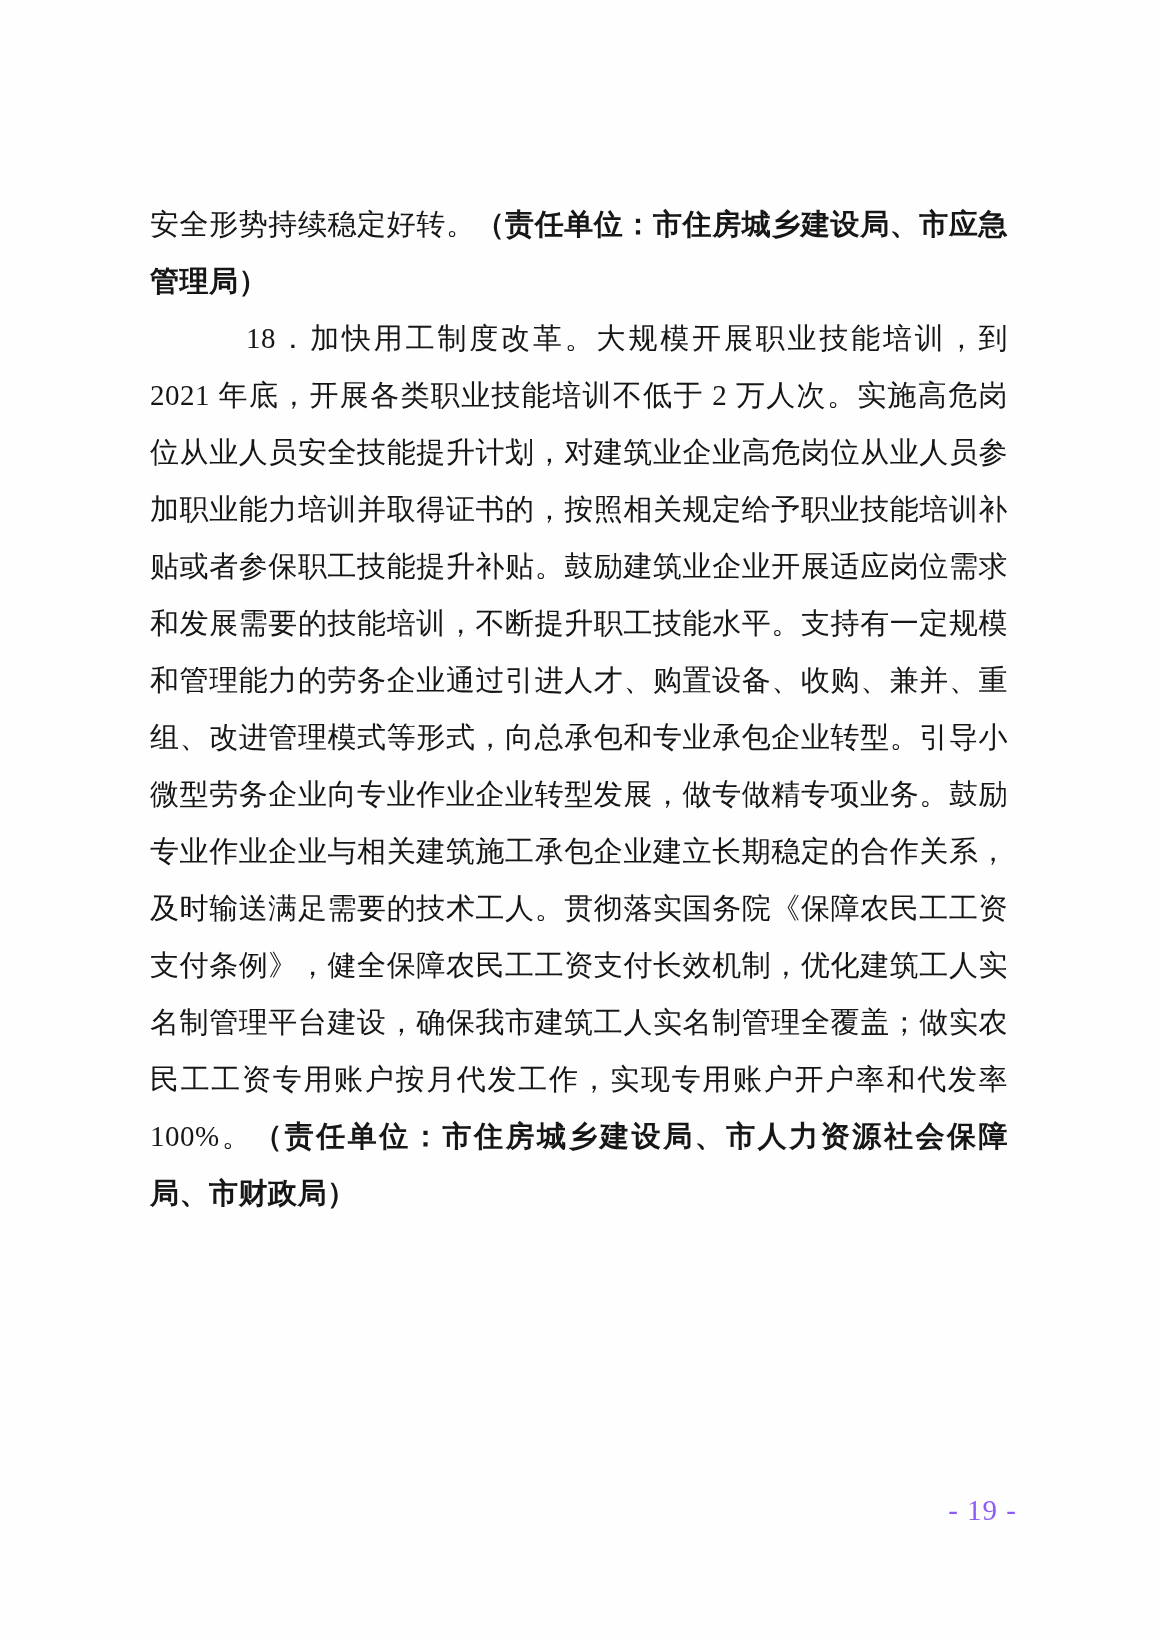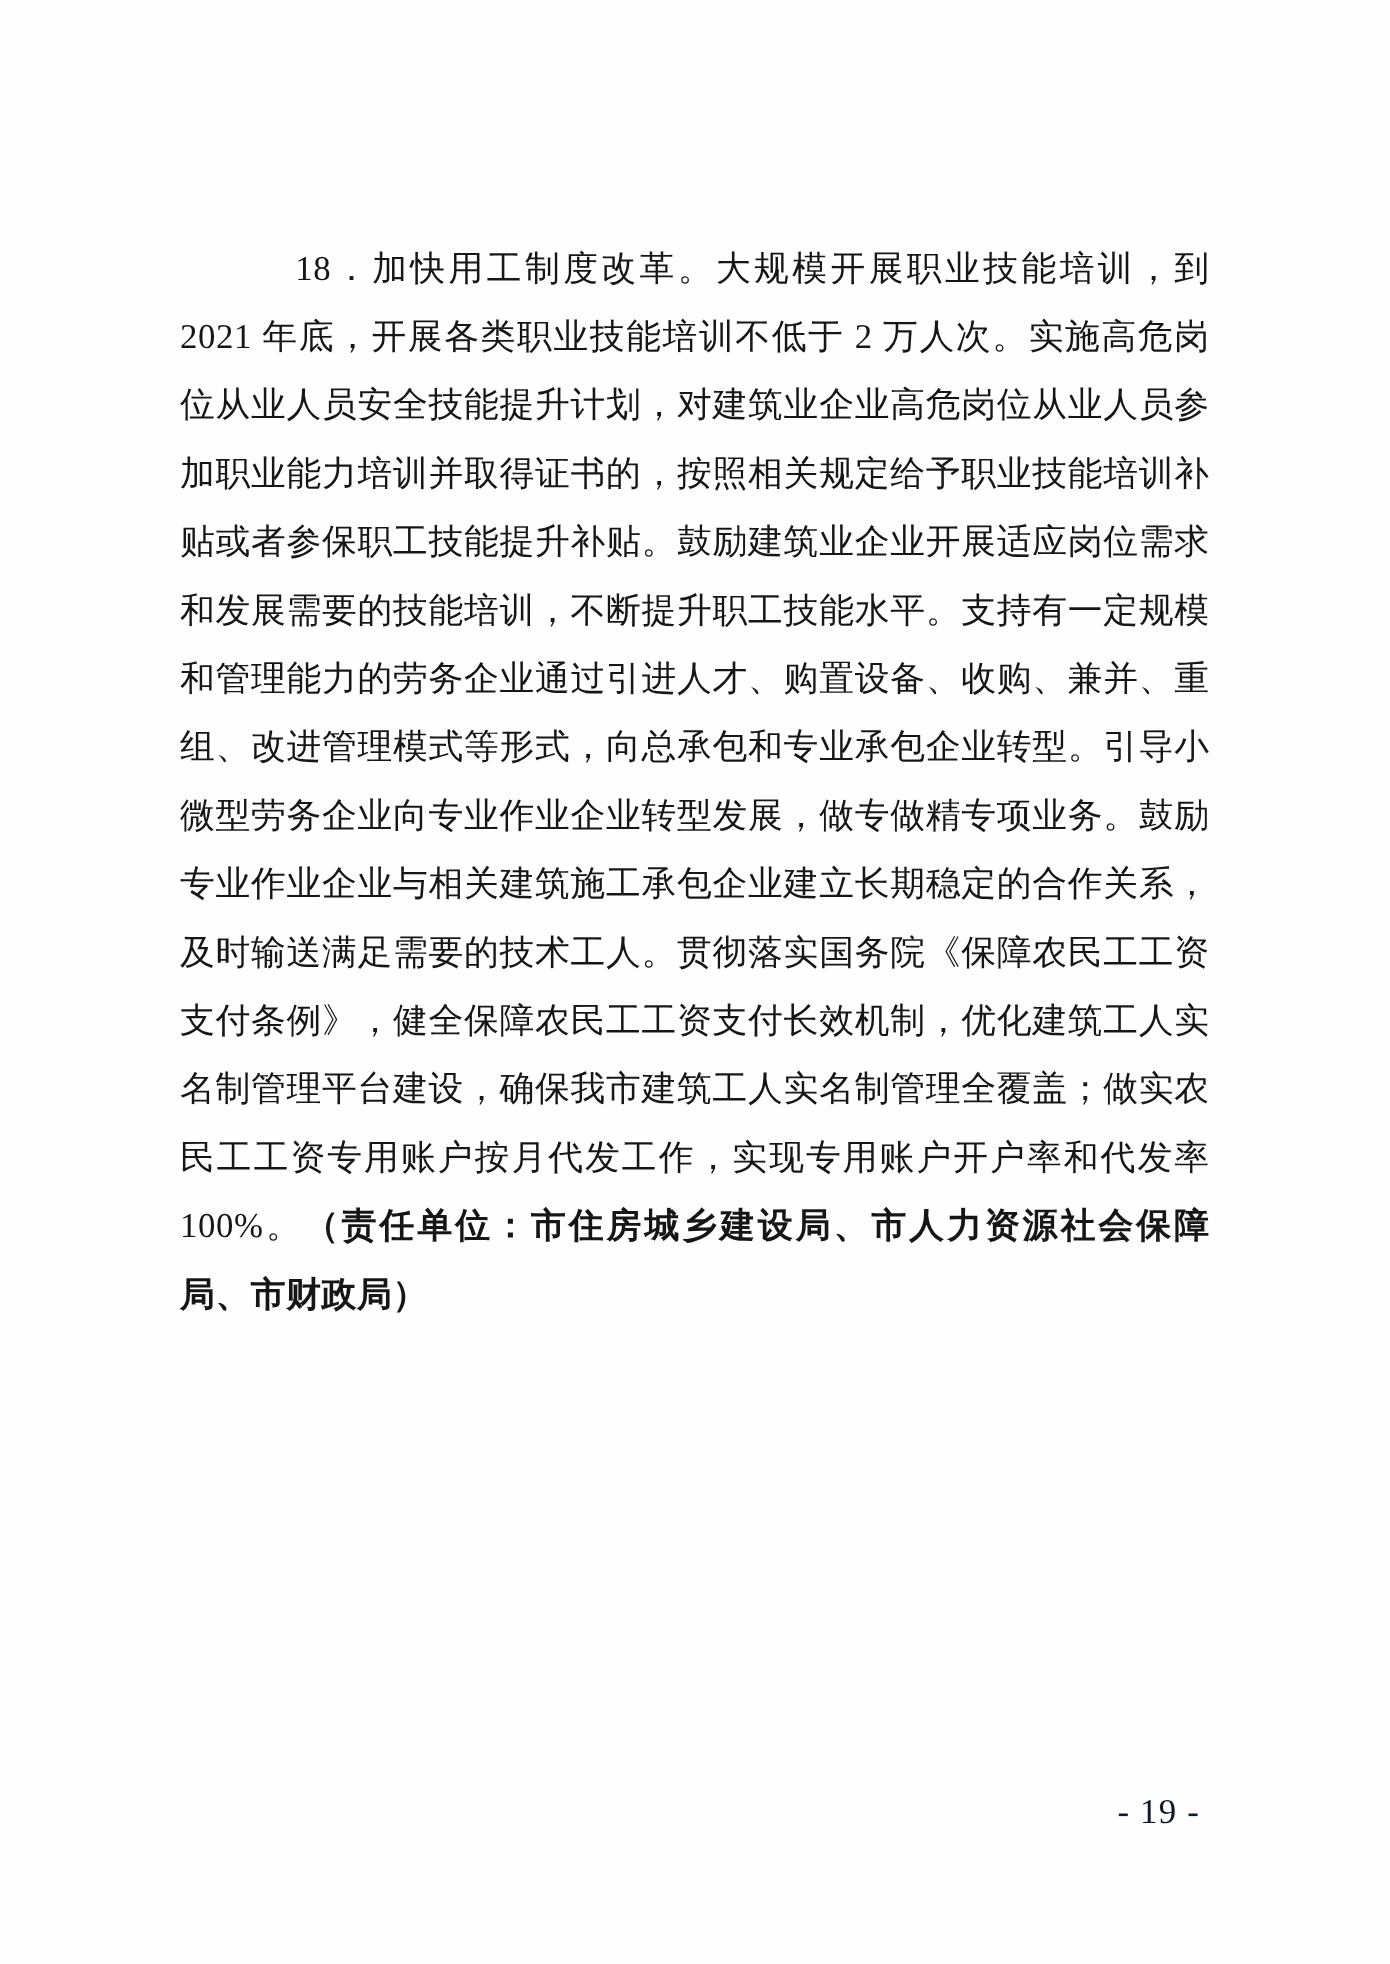--- a/index.html
+++ b/index.html
@@ -39,28 +39,29 @@
   .seg-item-title {
     font-weight: normal;
     margin-left: 36px;
   }
   .seg-responsibility {
     font-weight: bold;
   }
   .page-number {
     position: absolute;
     top: 1494px;
-    right: 158px;
+    right: 141px;
     font-size: 29px;
     line-height: 32px;
     letter-spacing: 1px;
-    color: #0f172a;
+    color: #8b5cf6;
   }
 </style>
 </head>
 <body>
 
 <div class="page">
   <div class="document-body">
+      <p class="para"><span class="seg-body">安全形势持续稳定好转。</span><span class="seg-responsibility">（责任单位：市住房城乡建设局、市应急管理局）</span></p>
       <p class="para indent"><span class="seg-item-title">18．加快用工制度改革。</span><span class="seg-body">大规模开展职业技能培训，到 2021 年底，开展各类职业技能培训不低于 2 万人次。实施高危岗位从业人员安全技能提升计划，对建筑业企业高危岗位从业人员参加职业能力培训并取得证书的，按照相关规定给予职业技能培训补贴或者参保职工技能提升补贴。鼓励建筑业企业开展适应岗位需求和发展需要的技能培训，不断提升职工技能水平。支持有一定规模和管理能力的劳务企业通过引进人才、购置设备、收购、兼并、重组、改进管理模式等形式，向总承包和专业承包企业转型。引导小微型劳务企业向专业作业企业转型发展，做专做精专项业务。鼓励专业作业企业与相关建筑施工承包企业建立长期稳定的合作关系，及时输送满足需要的技术工人。贯彻落实国务院《保障农民工工资支付条例》，健全保障农民工工资支付长效机制，优化建筑工人实名制管理平台建设，确保我市建筑工人实名制管理全覆盖；做实农民工工资专用账户按月代发工作，实现专用账户开户率和代发率 100%。</span><span class="seg-responsibility">（责任单位：市住房城乡建设局、市人力资源社会保障局、市财政局）</span></p>
     </div>
   <div class="page-number">- 19 -</div>
 </div>
 
 </body></html>

